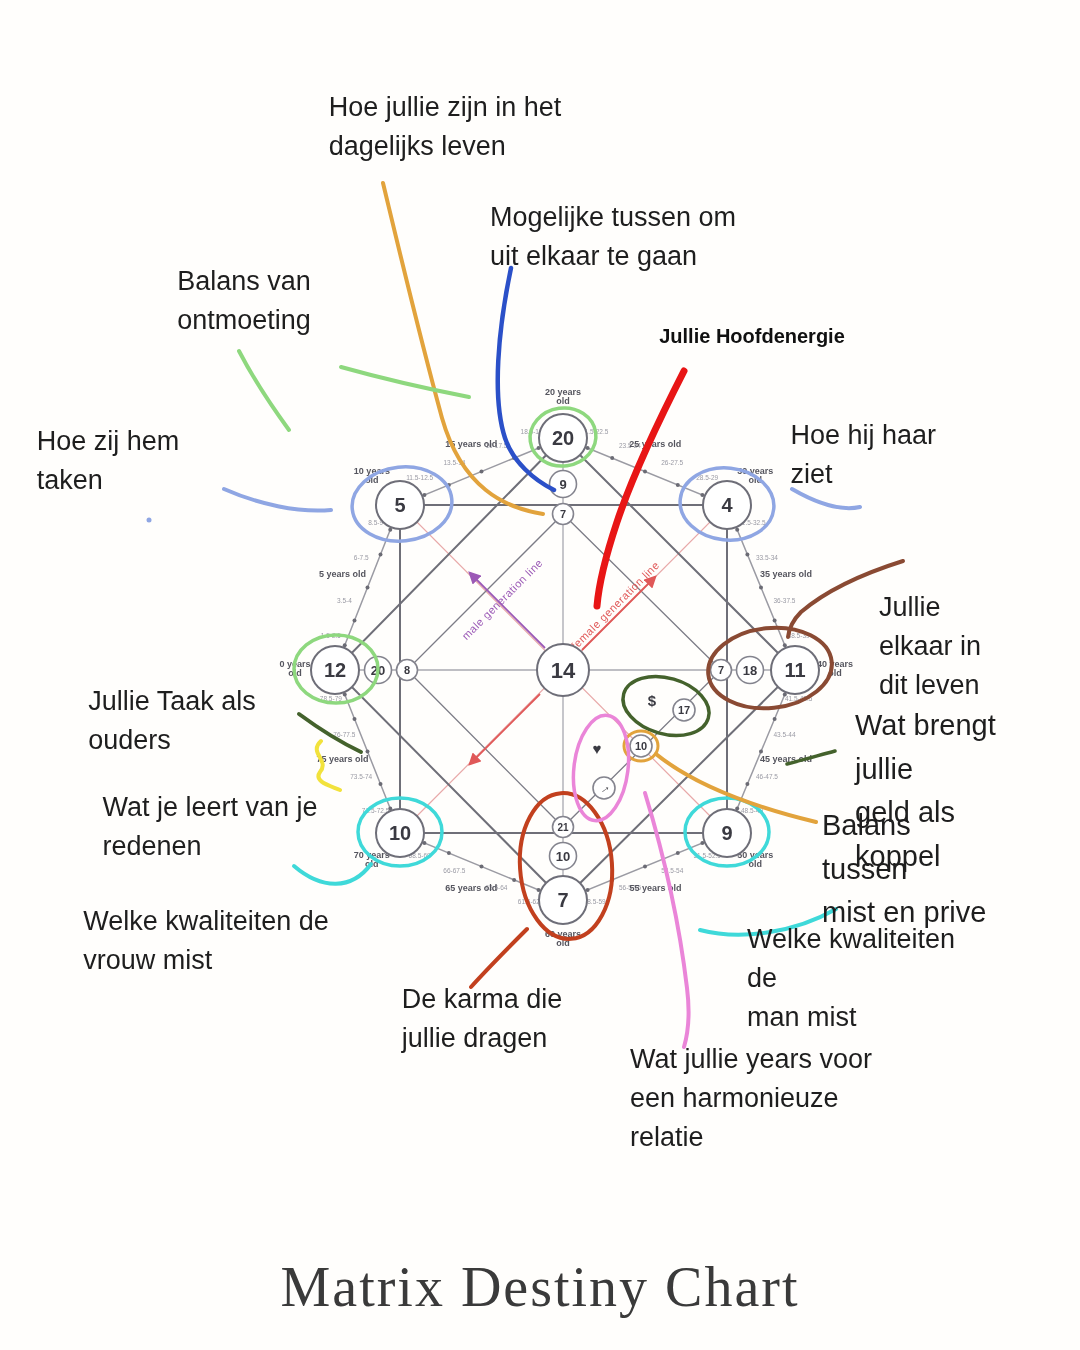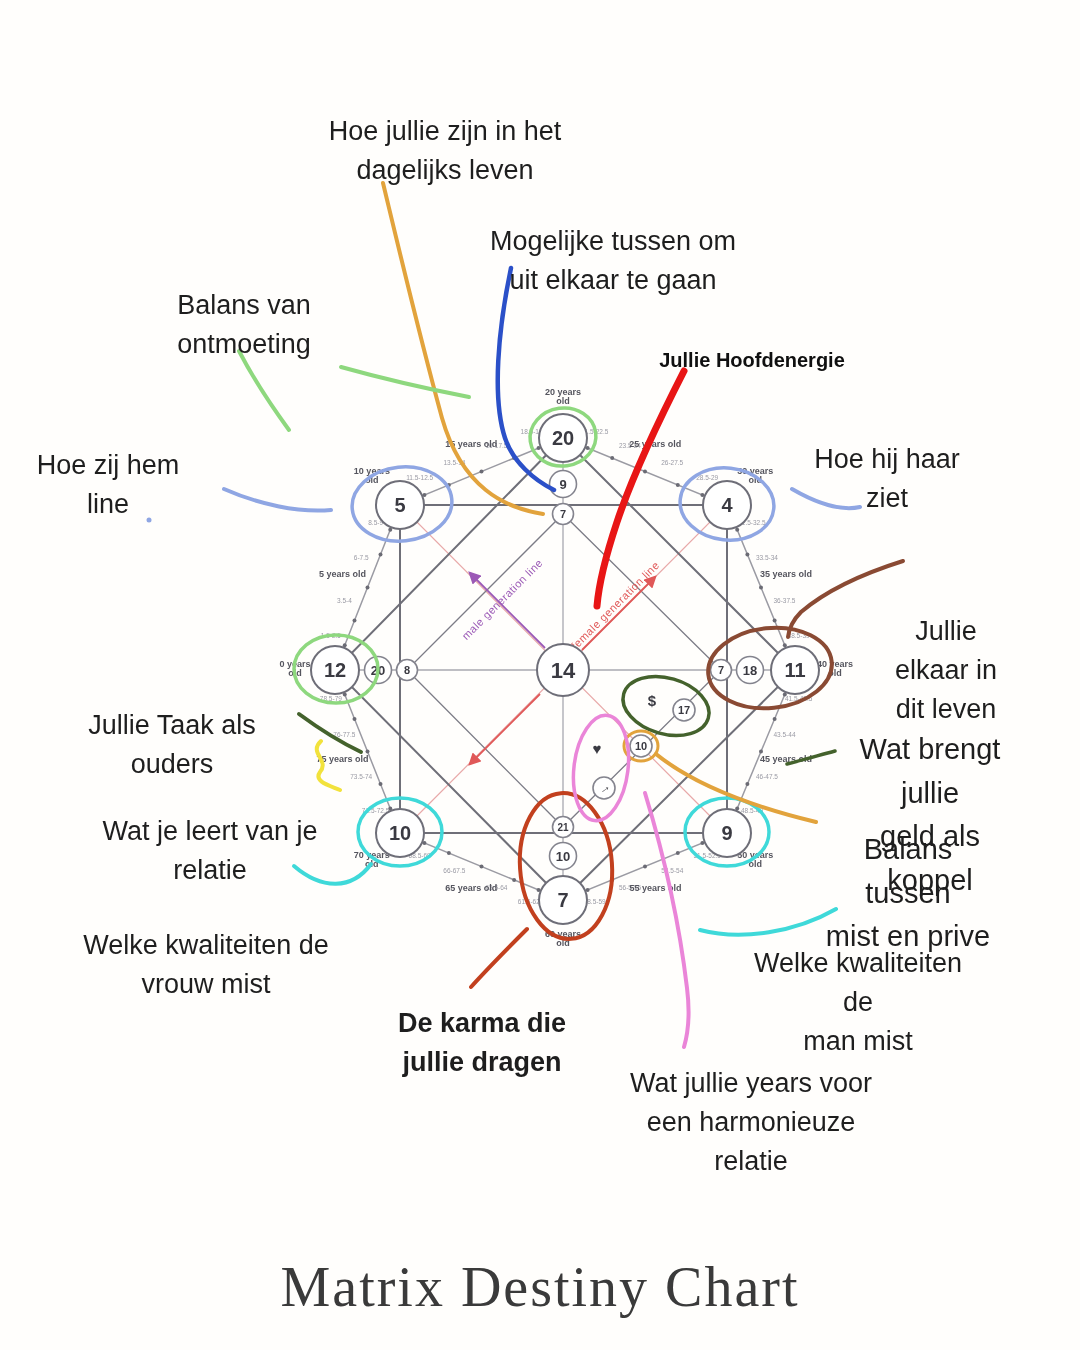--- a/index.html
+++ b/index.html
@@ -4,22 +4,22 @@
 <style>
   html,body { margin:0; padding:0; }
   body {
     width:1080px; height:1350px; position:relative;
     background:#fffefc; overflow:hidden;
     font-family:"Liberation Sans", sans-serif;
   }
   svg.layer { position:absolute; left:0; top:0; }
   .ann {
     position:absolute; transform:translateX(-50%);
-    text-align:center; font-size:27px; line-height:1.45;
-    color:#1e1e1e; white-space:pre-line;margin-top:24px;
+    text-align:left; font-size:27px; line-height:1.45;
+    color:#1e1e1e; white-space:pre-line;
   }
   .ann.small { font-size:29px; line-height:1.5; }
   .ann.bold  { font-weight:bold; font-size:20px; color:#101010; }
   .page-title {
     position:absolute; transform:translateX(-50%);
     font-family:"Liberation Serif", serif;
     font-size:56px; letter-spacing:2px; color:#3a3a3a;
   }
   .oct   { fill:none; stroke:#9b9ba3; stroke-width:1.5; }
   .sq2   { fill:none; stroke:#6f6f78; stroke-width:2; }
@@ -279,35 +279,35 @@
 </svg>
 
 <div class="ann" style="left:445px; top:88px;">Hoe jullie zijn in het
 dagelijks leven</div>
 <div class="ann" style="left:613px; top:198px;">Mogelijke tussen om
 uit elkaar te gaan</div>
 <div class="ann" style="left:244px; top:262px;">Balans van
 ontmoeting</div>
 <div class="ann bold" style="left:752px; top:322px;">Jullie Hoofdenergie</div>
 <div class="ann" style="left:108px; top:422px;">Hoe zij hem
-line</div>
+taken</div>
 <div class="ann" style="left:887px; top:416px;">Hoe hij haar ziet</div>
 <div class="ann" style="left:946px; top:588px;">Jullie elkaar in
 dit leven</div>
 <div class="ann" style="left:172px; top:682px;">Jullie Taak als
 ouders</div>
 <div class="ann small" style="left:930px; top:704px;">Wat brengt jullie
 geld als koppel</div>
 <div class="ann" style="left:210px; top:788px;">Wat je leert van je
-relatie</div>
+redenen</div>
 <div class="ann small" style="left:908px; top:804px;">Balans tussen
 mist en prive</div>
 <div class="ann" style="left:206px; top:902px;">Welke kwaliteiten de
 vrouw mist</div>
 <div class="ann" style="left:858px; top:920px;">Welke kwaliteiten de
 man mist</div>
-<div class="ann" style="left:482px; top:980px;font-weight:bold;">De karma die
+<div class="ann" style="left:482px; top:980px;">De karma die
 jullie dragen</div>
 <div class="ann" style="left:751px; top:1040px;">Wat jullie years voor
 een harmonieuze
 relatie</div>
 
 <div class="page-title" style="left:540px; top:1255px;">Matrix Destiny Chart</div>
 
 </body></html>

